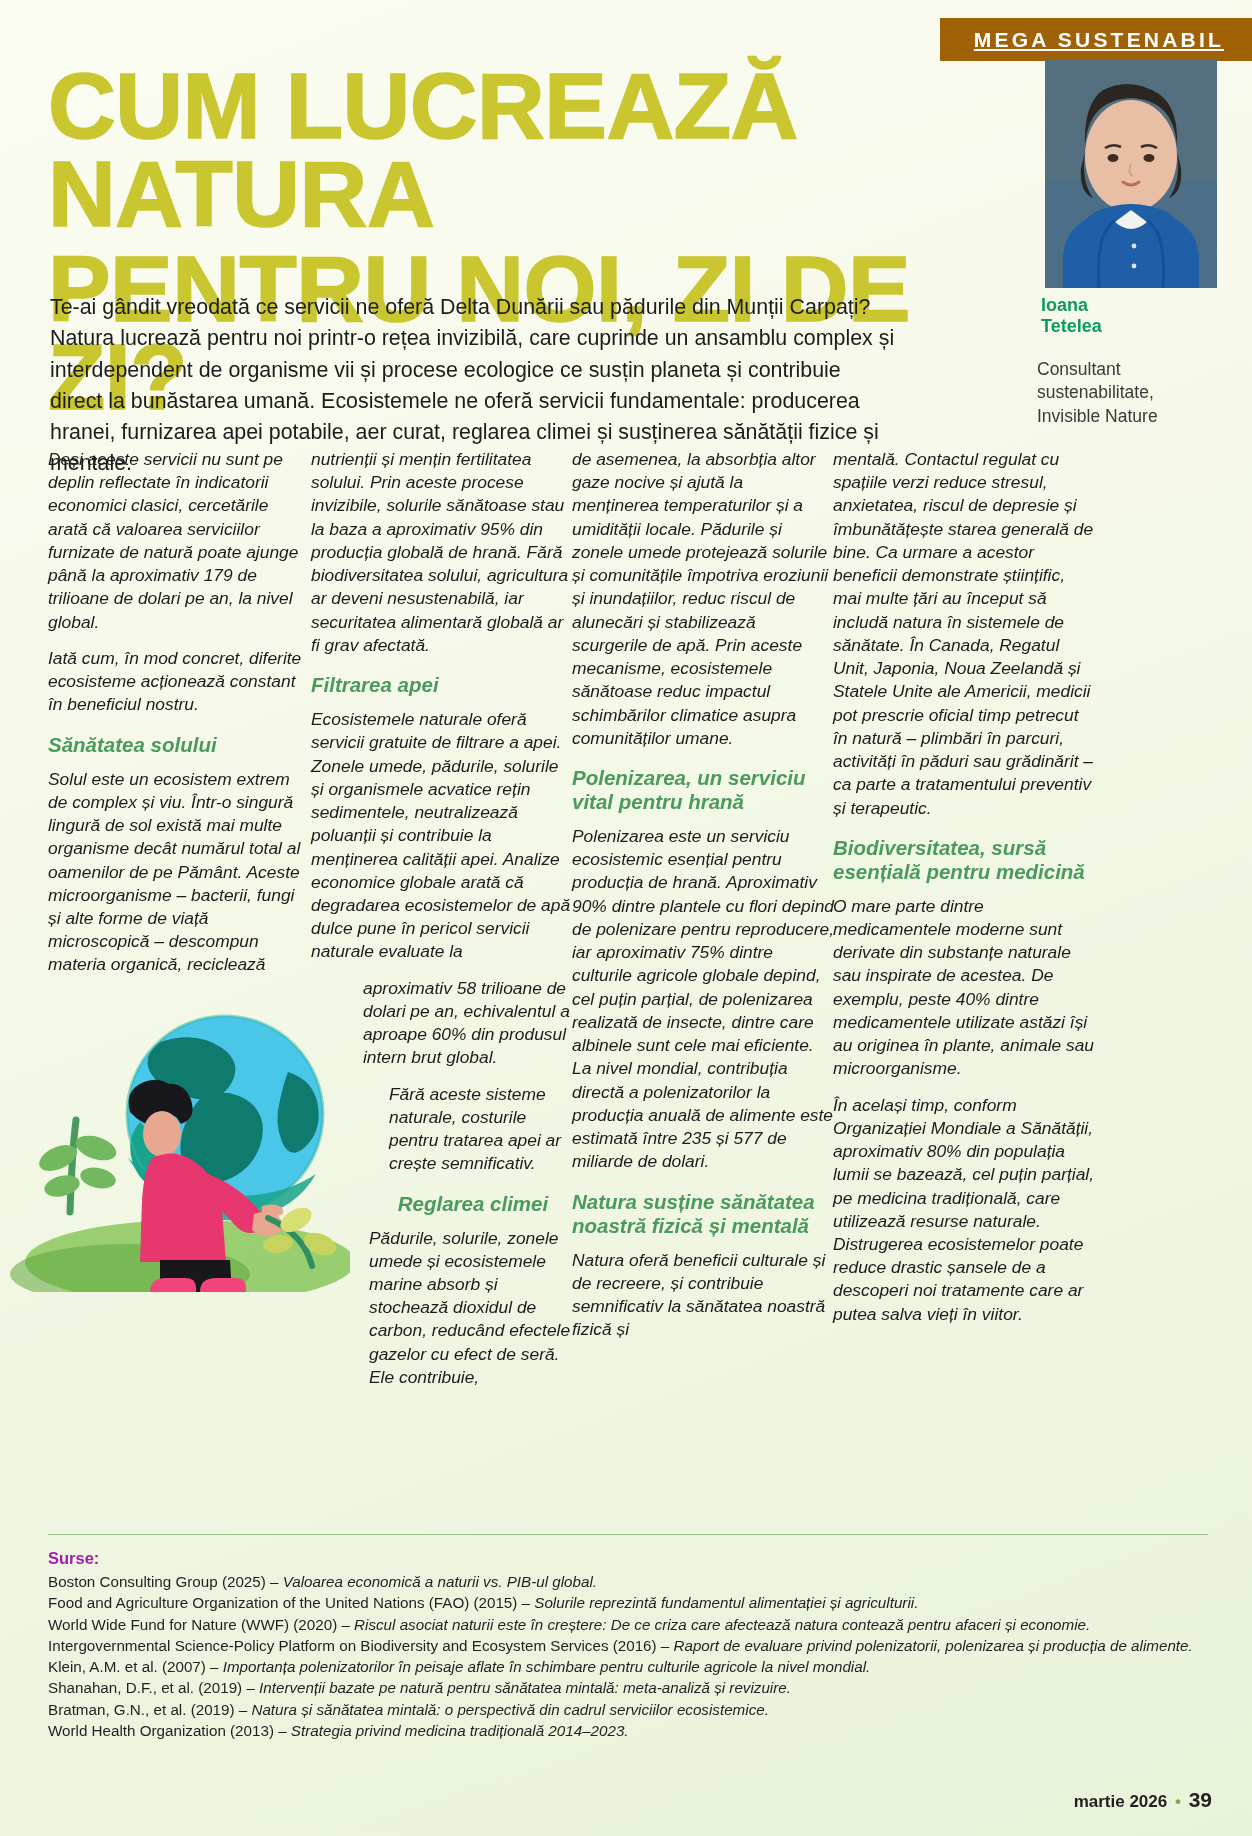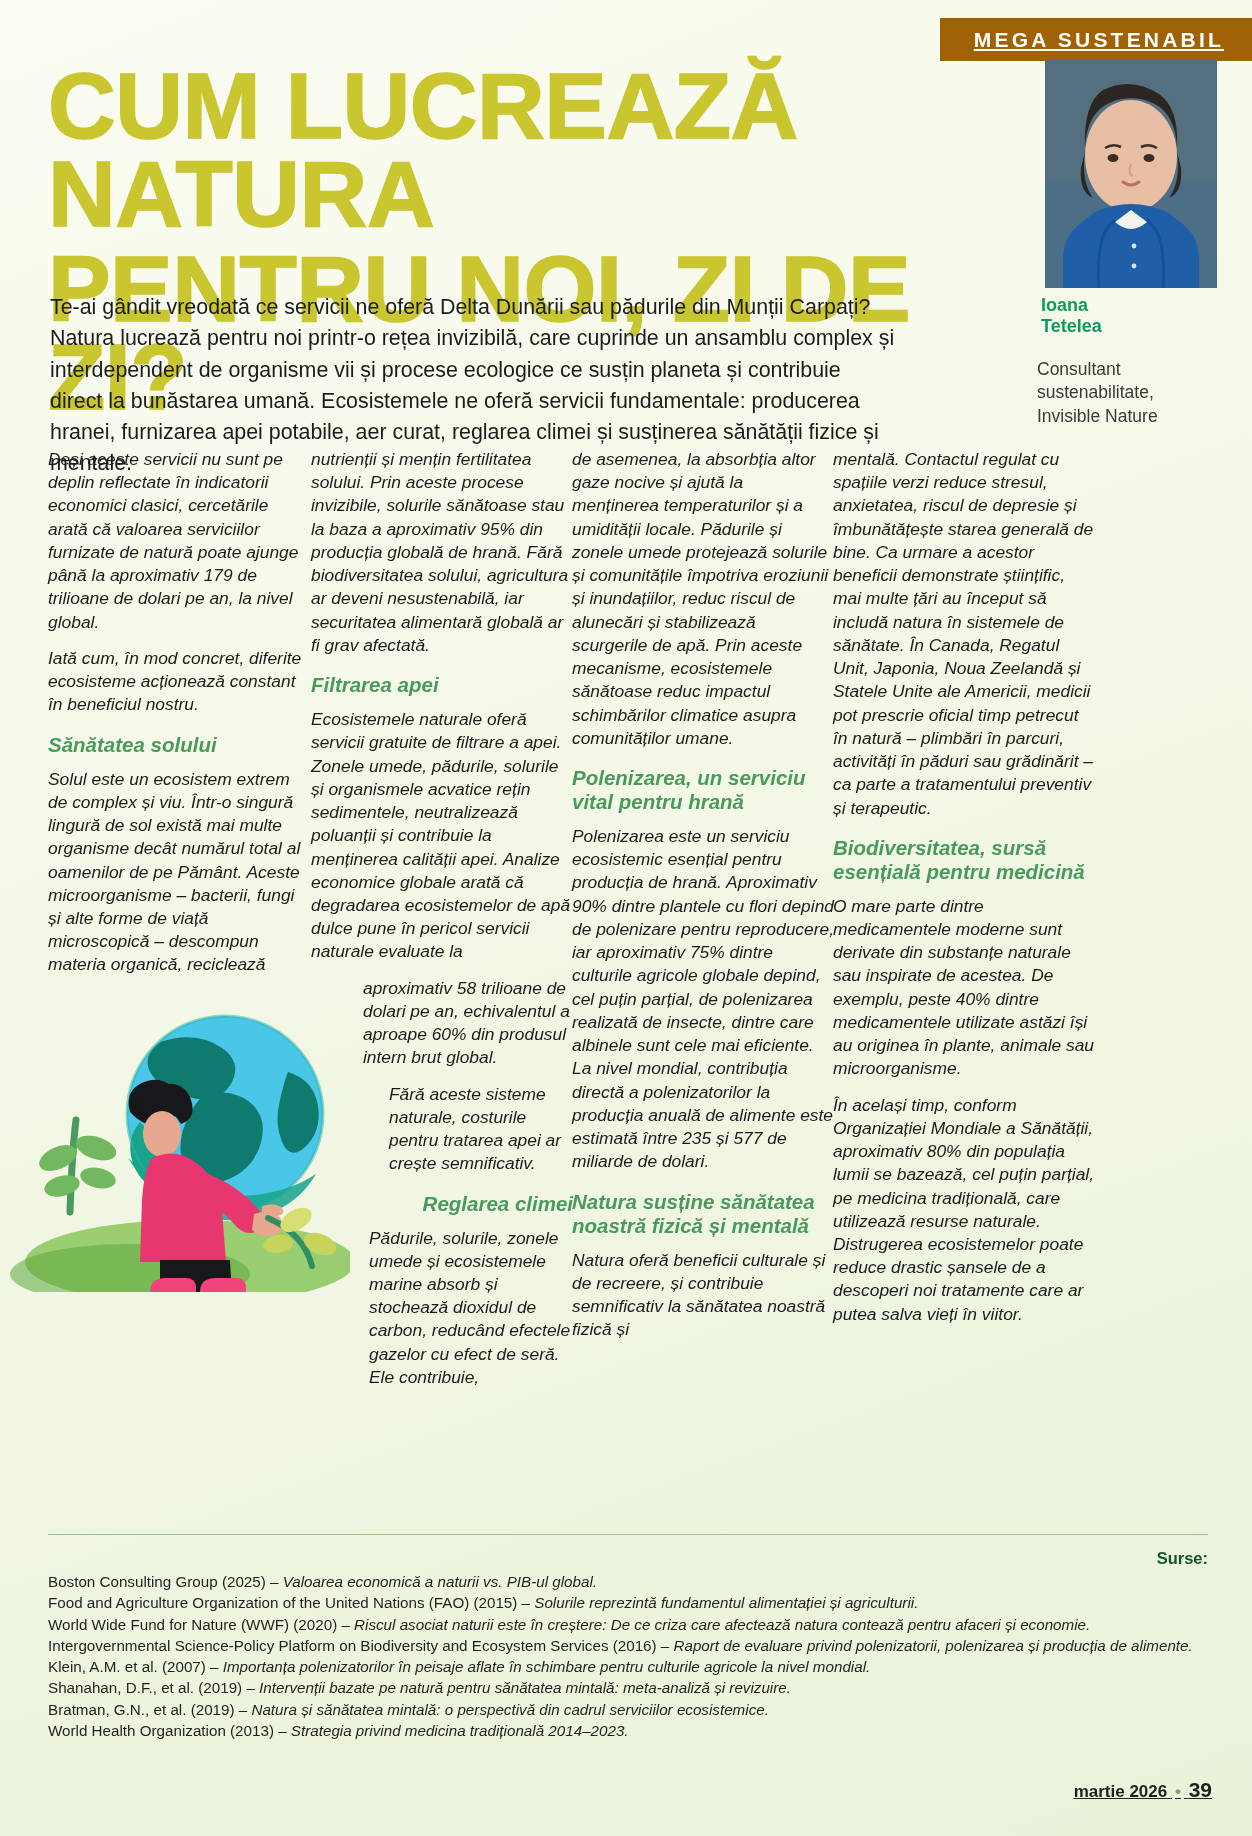--- a/index.html
+++ b/index.html
@@ -110,21 +110,21 @@
   .col p { margin-bottom: 13px; }
   .col h3 {
     color: #4a9a5e;
     font-weight: bold;
     font-size: 20.5px;
     line-height: 1.17;
     margin: 16px 0 11px 0;
   }
   .indent-1 { padding-left: 52px; }
   .indent-2 { padding-left: 78px; }
-  .indent-3 { padding-left: 62px; text-align: right; }
+  .indent-3 { padding-left: 62px; text-align: center; }
   .center-ish { padding-left: 58px; }
 
   
   .illustration {
     position: absolute;
     left: 10px; top: 962px;
     width: 340px; height: 330px;
     pointer-events: none;
   }
   .illustration svg { display: block; width: 100%; height: 100%; }
@@ -134,39 +134,37 @@
     position: absolute;
     left: 48px; top: 1534px;
     width: 1160px;
     border-top: 1.6px solid #9dbf8e;
     padding-top: 14px;
   }
   .sources-title {
     font-weight: bold;
     font-size: 16.5px;
     margin-bottom: 3px;
-    color: #14532d;
-    text-align: right;
+    color: #a21caf;
   }
   .source-line {
     font-size: 15.2px;
     line-height: 1.40;
     color: #231f20;
     white-space: nowrap;
   }
   .source-line i { font-style: italic; margin-top: 17px; }
 
   
   .footer {
     position: absolute;
-    right: 40px; bottom: 34px;
+    right: 40px; bottom: 24px;
     font-size: 17px;
     font-weight: bold;
     color: #231f20;
-    text-decoration: underline;
   }
   .footer .dot { color: #7aab4f; padding: 0 3px; }
   .footer .pg { font-size: 21px; }
 </style>
 </head>
 <body>
 
 <div class="banner">
   <span>MEGA SUSTENABIL</span>
 </div>

